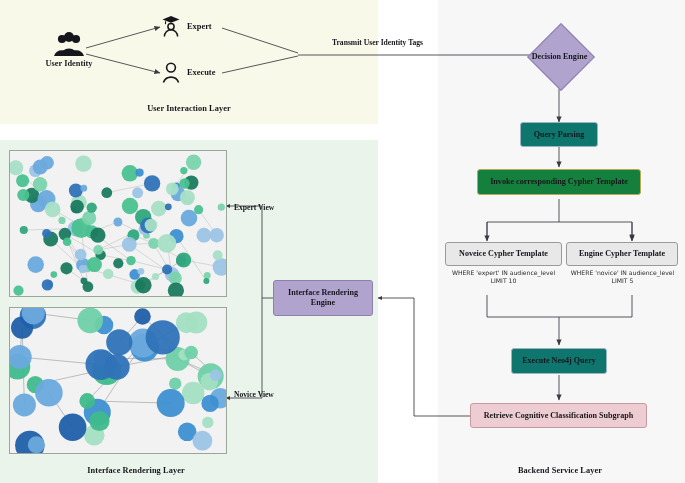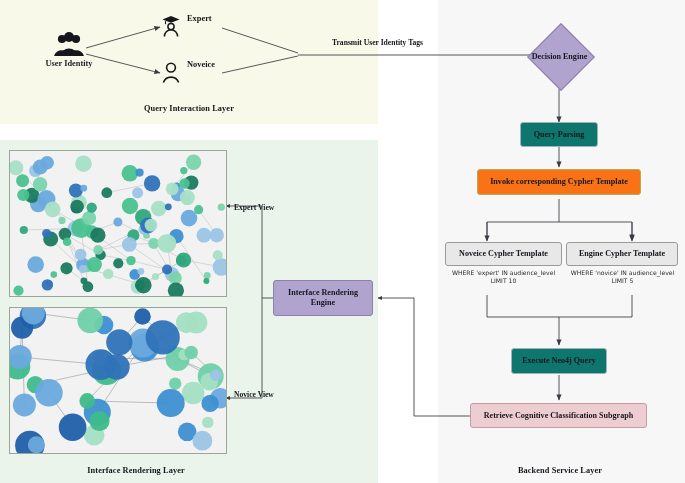--- a/index.html
+++ b/index.html
@@ -14,21 +14,21 @@
   #panel-backend{left:438px;top:0;width:247px;height:483px;background:#f7f7f7;}
 
   .layer-caption{position:absolute;text-align:center;font-weight:bold;
                  font-size:8.3px;letter-spacing:.1px;color:#16161d;}
 
   
   .node{position:absolute;box-sizing:border-box;display:flex;align-items:center;
         justify-content:center;text-align:center;font-weight:bold;line-height:1.18;
         border:1px solid #8d8d96;border-radius:3px;font-size:8.1px;color:#16161d;}
   .node.blue{background:#0f766e;border-color:#9bb4c4;}
-  .node.gold{background:#f97316;border-color:#b6ab52;}
+  .node.gold{background:#15803d;border-color:#b6ab52;}
   .node.gray{background:#e8e8e8;border-color:#9a9a9a;}
   .node.pink{background:#eecdd2;border-color:#c79aa2;}
   .node.purple{background:#b0a3cd;border-color:#8d7fae;}
 
   
   #decision-engine{position:absolute;left:512px;top:24px;width:95px;height:64px;}
   #decision-engine .dia{position:absolute;left:50%;top:50%;width:46px;height:46px;
       margin:-23px 0 0 -23px;background:#b0a3cd;border:1px solid #8d7fae;
       transform:rotate(45deg);}
   #decision-engine .dlabel{position:absolute;left:0;top:0;width:95px;height:64px;
@@ -37,21 +37,21 @@
 
   
   .subcaption{position:absolute;text-align:center;font-size:6.1px;line-height:1.35;
               font-family:"DejaVu Sans", sans-serif;color:#2b2b30;font-weight:normal;}
 
   
   .edge-label{position:absolute;font-weight:bold;font-size:7.6px;color:#16161d;
               white-space:nowrap;}
 
   
-  .persona{position:absolute;display:flex;gap:5px;}
+  .persona{position:absolute;display:flex;align-items:center;gap:5px;}
   .persona .pname{font-weight:bold;font-size:8.4px;color:#16161d;}
   #user-identity{position:absolute;left:32px;top:32px;width:74px;text-align:center;}
   #user-identity .pname{font-weight:bold;font-size:8.4px;display:block;margin-top:1px;}
 
   
   .graphpane{position:absolute;background:#f2f2f2;border:1px solid #9aa69a;
              overflow:hidden;}
   #graph-expert{left:9px;top:150px;width:216px;height:145px;}
   #graph-novice{left:9px;top:307px;width:216px;height:145px;}
   .graphpane svg{display:block;width:100%;height:100%;}
@@ -134,26 +134,26 @@
     <span class="pname">Expert</span>
   </div>
 
   <div class="persona" style="left:160px;top:60px;">
     <svg width="22" height="24" viewBox="0 0 22 24">
       <g fill="none" stroke="#16161d" stroke-width="1.6">
         <circle cx="11" cy="7.6" r="4.4"></circle>
         <path d="M3.4 22.6 a8 8 0 0 1 15.2 0"></path>
       </g>
     </svg>
-    <span class="pname">Noveice</span>
+    <span class="pname">Execute</span>
   </div>
 
   <div class="edge-label" style="left:332px;top:38px;">Transmit User Identity Tags</div>
 
-  <div class="layer-caption" style="left:89px;top:104px;width:200px;">Query Interaction Layer</div>
+  <div class="layer-caption" style="left:89px;top:104px;width:200px;">User Interaction Layer</div>
 
   <div id="decision-engine">
     <div class="dia"></div>
     <div class="dlabel">Decision Engine</div>
   </div>
 
   <div class="node blue" style="left:520px;top:122px;width:78px;height:25px;">Query Parsing</div>
 
   <div class="node gold" style="left:477px;top:169px;width:164px;height:26px;">Invoke corresponding Cypher Template</div>
 

